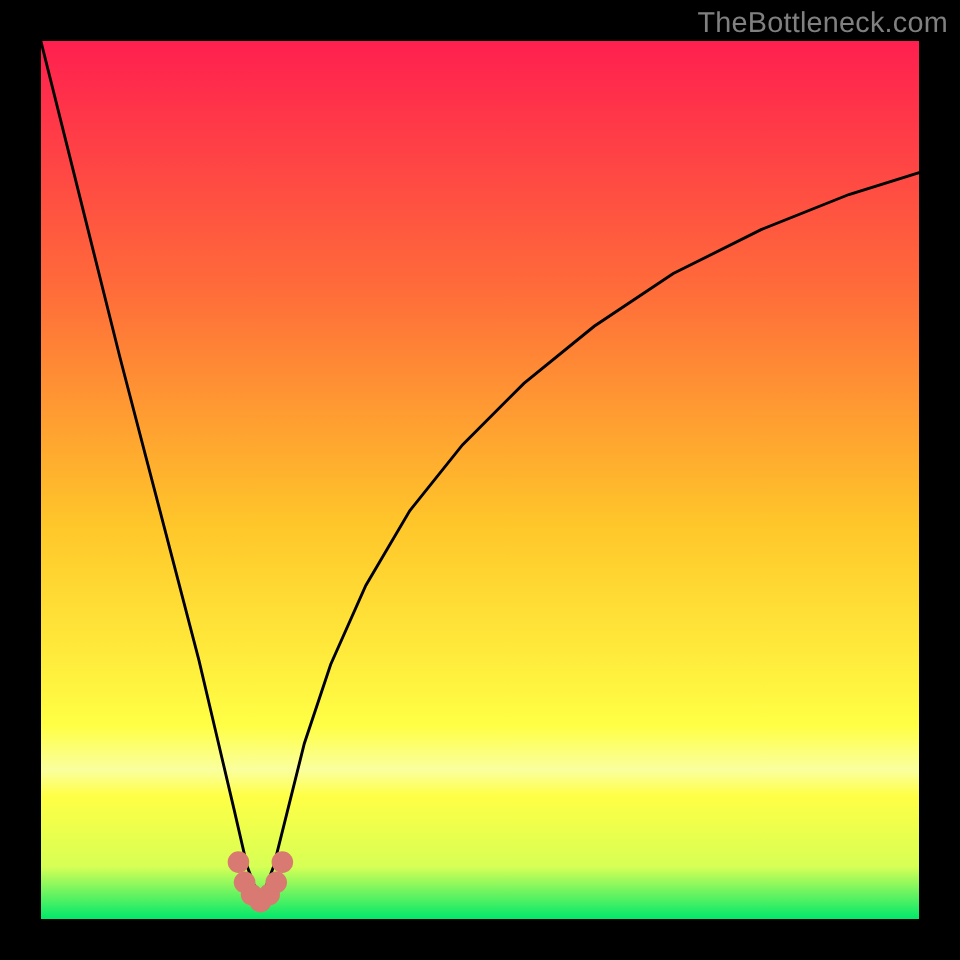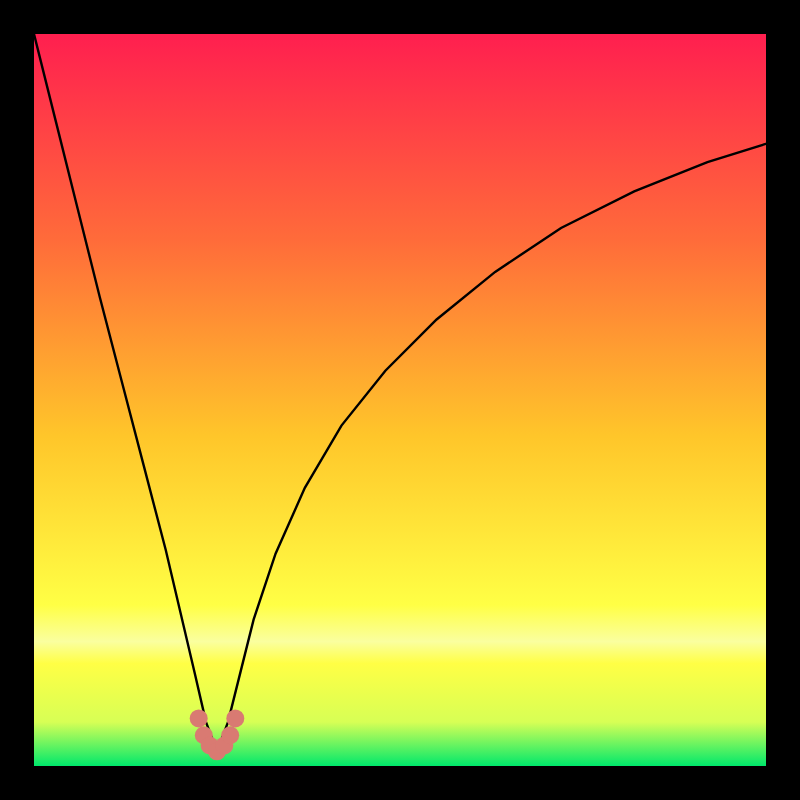--- a/index.html
+++ b/index.html
@@ -66,14 +66,15 @@
           <circle cx="169.82" cy="701.26" r="9" fill="#d97a72"></circle>
           <circle cx="175.68" cy="711.50" r="9" fill="#d97a72"></circle>
           <circle cx="183.00" cy="717.36" r="9" fill="#d97a72"></circle>
           <circle cx="190.32" cy="711.50" r="9" fill="#d97a72"></circle>
           <circle cx="196.18" cy="701.26" r="9" fill="#d97a72"></circle>
           <circle cx="201.30" cy="684.42" r="9" fill="#d97a72"></circle>
         </g>
     </svg>
   </div>
 
+  <div class="watermark">TheBottleneck.com</div>
 
 </div>
 
 </body></html>

